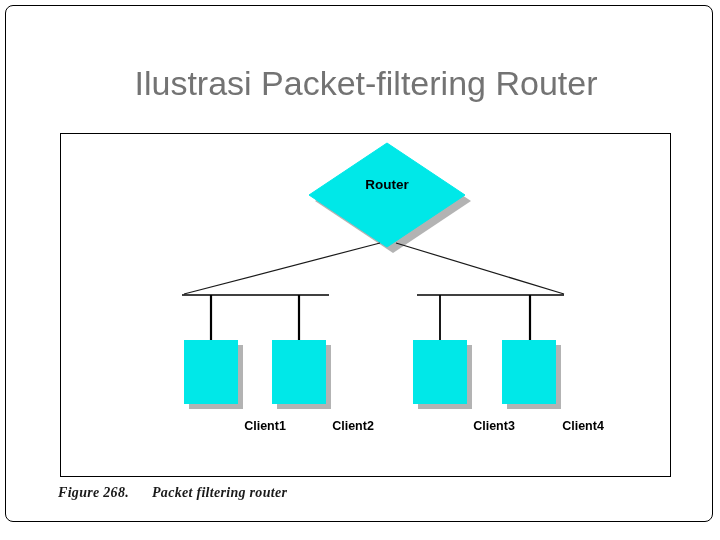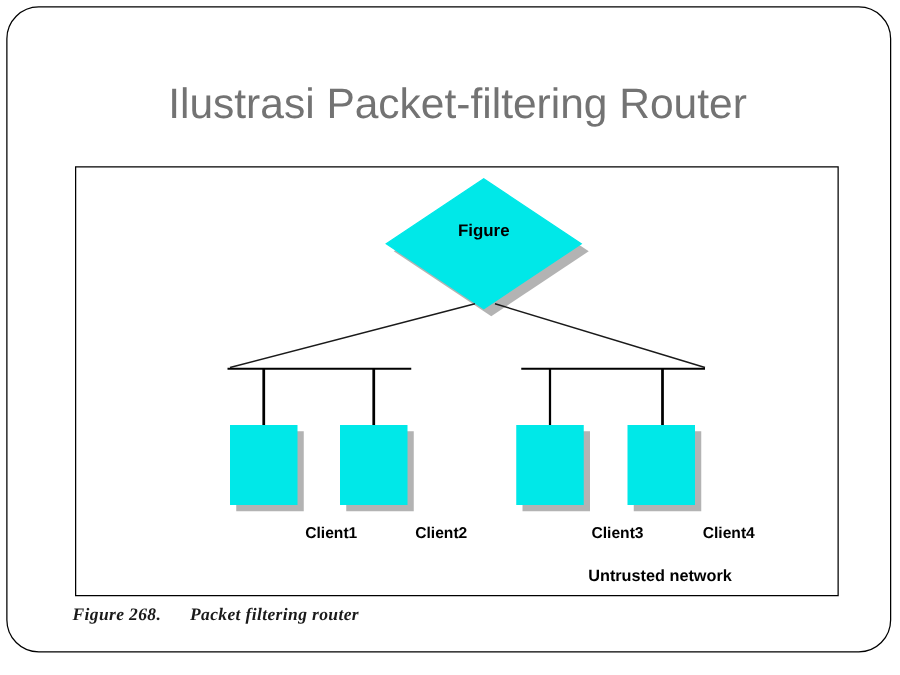--- a/index.html
+++ b/index.html
@@ -16,21 +16,21 @@
   }
 
   
   #slide-frame {
     position: absolute;
     left: 5px;
     top: 5px;
     width: 708px;
     height: 517px;
     border: 1.5px solid #000000;
-    border-radius: 26px;
+    border-radius: 8px;
     box-sizing: border-box;
     background: #ffffff;
   }
 
   
   #slide-title {
     position: absolute;
     left: 0;
     top: 58px;
     width: 720px;
@@ -152,27 +152,26 @@
       <rect x="217" y="212" width="54" height="64" fill="#b3b3b3"></rect>
       <rect x="358" y="212" width="54" height="64" fill="#b3b3b3"></rect>
       <rect x="447" y="212" width="54" height="64" fill="#b3b3b3"></rect>
 
       <rect x="124" y="207" width="54" height="64" fill="#00E8E8"></rect>
       <rect x="212" y="207" width="54" height="64" fill="#00E8E8"></rect>
       <rect x="353" y="207" width="54" height="64" fill="#00E8E8"></rect>
       <rect x="442" y="207" width="54" height="64" fill="#00E8E8"></rect>
     </svg>
 
-    <div id="filter-label">Figure</div>
+    <div id="filter-label">Router</div>
 
     <div class="diag-label client-label" id="label-client1">Client1</div>
     <div class="diag-label client-label" id="label-client2">Client2</div>
     <div class="diag-label client-label" id="label-client3">Client3</div>
     <div class="diag-label client-label" id="label-client4">Client4</div>
 
-    <div class="diag-label net-label" id="label-untrusted">Untrusted network</div>
   </div>
 
   <div id="figure-caption">
     <span class="cap-num">Figure 268.</span><span>Packet filtering router</span>
   </div>
 
 </div>
 
 </body></html>

